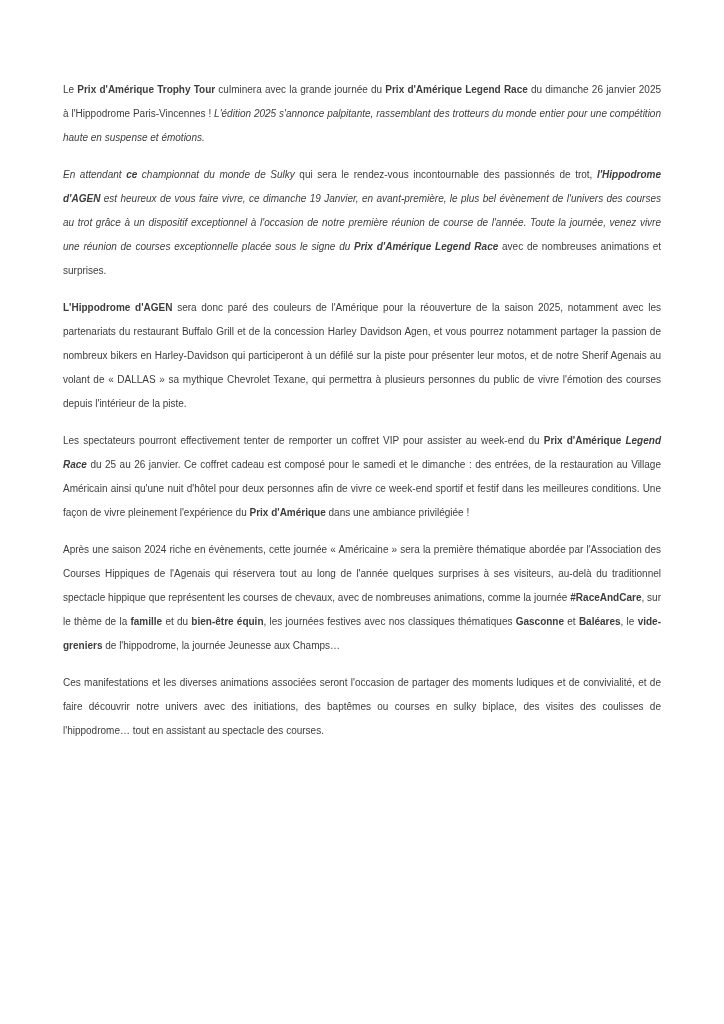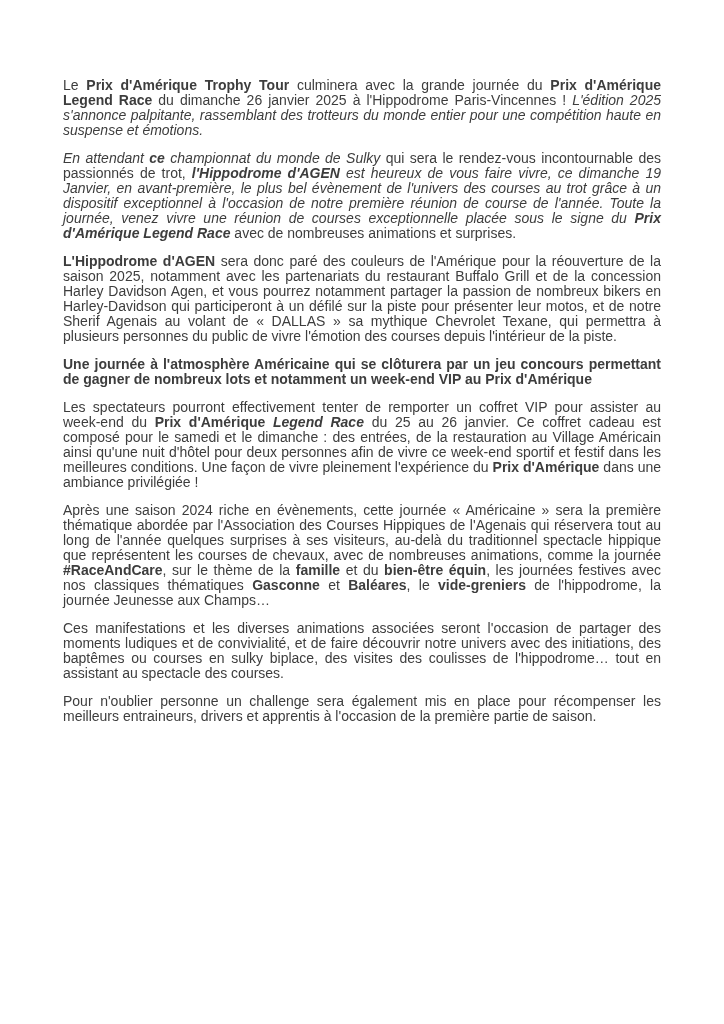--- a/index.html
+++ b/index.html
@@ -15,41 +15,39 @@
   }
   .page {
     width: 724px;
     height: 1024px;
     background: #ffffff;
     box-sizing: border-box;
   }
   .doc {
     margin: 78px 63px 16px 63px;
     width: 598px;
-    font-size: 14px;
-    line-height: 15px;
+    font-size: 10px;
+    line-height: 24px;
     color: #3d3d3d;
     text-align: justify;
   }
   .para {
     margin: 0 0 13px 0;
     padding: 0;
     text-align: justify;
   }
   .run { white-space: normal; }
   .b { font-weight: bold; }
   .i { font-style: italic; }
 </style>
 </head>
 <body>
 
 <div class="page" style="background: rgb(255, 255, 255);">
   <div class="doc" style="color: rgb(61, 61, 61);">
       <p class="para"><span class="run">Le </span><span class="run b">Prix d'Amérique Trophy Tour</span><span class="run"> culminera avec la grande journée du </span><span class="run b">Prix d'Amérique Legend Race</span><span class="run"> du dimanche 26 janvier 2025 à l'Hippodrome Paris-Vincennes ! </span><span class="run i">L'édition 2025 s'annonce palpitante, rassemblant des trotteurs du monde entier pour une compétition haute en suspense et émotions.</span></p>
       <p class="para"><span class="run i">En attendant </span><span class="run b i">ce</span><span class="run i"> championnat du monde de Sulky</span><span class="run"> qui sera le rendez-vous incontournable des passionnés de trot, </span><span class="run b i">l'Hippodrome d'AGEN</span><span class="run i"> est heureux de vous faire vivre, ce dimanche 19 Janvier, en avant-première, le plus bel évènement de l'univers des courses au trot grâce à un dispositif exceptionnel à l'occasion de notre première réunion de course de l'année. Toute la journée, venez vivre une réunion de courses exceptionnelle placée sous le signe du </span><span class="run b i">Prix d'Amérique Legend Race</span><span class="run"> avec de nombreuses animations et surprises.</span></p>
       <p class="para"><span class="run b">L'Hippodrome d'AGEN</span><span class="run"> sera donc paré des couleurs de l'Amérique pour la réouverture de la saison 2025, notamment avec les partenariats du restaurant Buffalo Grill et de la concession Harley Davidson Agen, et vous pourrez notamment partager la passion de nombreux bikers en Harley-Davidson qui participeront à un défilé sur la piste pour présenter leur motos, et de notre Sherif Agenais au volant de « DALLAS » sa mythique Chevrolet Texane, qui permettra à plusieurs personnes du public de vivre l'émotion des courses depuis l'intérieur de la piste.</span></p>
-      <p class="para"><span class="run b">Une journée à l'atmosphère Américaine qui se clôturera par un jeu concours permettant de gagner de nombreux lots et notamment un week-end VIP au Prix d'Amérique</span></p>
       <p class="para"><span class="run">Les spectateurs pourront effectivement tenter de remporter un coffret VIP pour assister au week-end du </span><span class="run b">Prix d'Amérique </span><span class="run b i">Legend Race</span><span class="run"> du 25 au 26 janvier. Ce coffret cadeau est composé pour le samedi et le dimanche : des entrées, de la restauration au Village Américain ainsi qu'une nuit d'hôtel pour deux personnes afin de vivre ce week-end sportif et festif dans les meilleures conditions. Une façon de vivre pleinement l'expérience du </span><span class="run b">Prix d'Amérique</span><span class="run"> dans une ambiance privilégiée !</span></p>
       <p class="para"><span class="run">Après une saison 2024 riche en évènements, cette journée « Américaine » sera la première thématique abordée par l'Association des Courses Hippiques de l'Agenais qui réservera tout au long de l'année quelques surprises à ses visiteurs, au-delà du traditionnel spectacle hippique que représentent les courses de chevaux, avec de nombreuses animations, comme la journée </span><span class="run b">#RaceAndCare</span><span class="run">, sur le thème de la </span><span class="run b">famille</span><span class="run"> et du </span><span class="run b">bien-être équin</span><span class="run">, les journées festives avec nos classiques thématiques </span><span class="run b">Gasconne</span><span class="run"> et </span><span class="run b">Baléares</span><span class="run">, le </span><span class="run b">vide-greniers</span><span class="run"> de l'hippodrome, la journée Jeunesse aux Champs…</span></p>
       <p class="para"><span class="run">Ces manifestations et les diverses animations associées seront l'occasion de partager des moments ludiques et de convivialité, et de faire découvrir notre univers avec des initiations, des baptêmes ou courses en sulky biplace, des visites des coulisses de l'hippodrome… tout en assistant au spectacle des courses.</span></p>
-      <p class="para"><span class="run">Pour n'oublier personne un challenge sera également mis en place pour récompenser les meilleurs entraineurs, drivers et apprentis à l'occasion de la première partie de saison.</span></p>
     </div>
 </div>
 
 </body></html>

